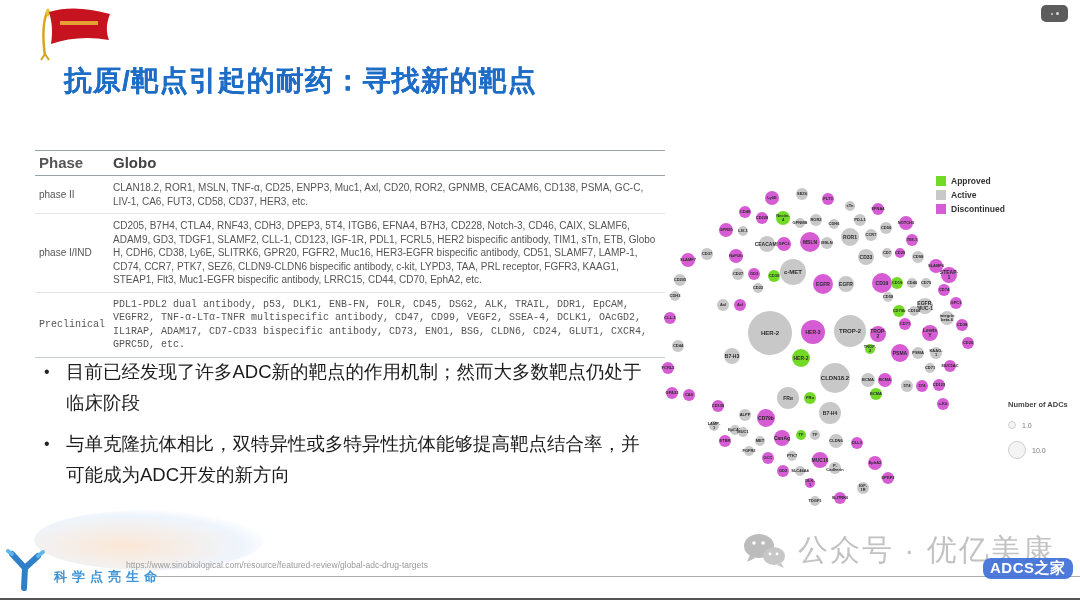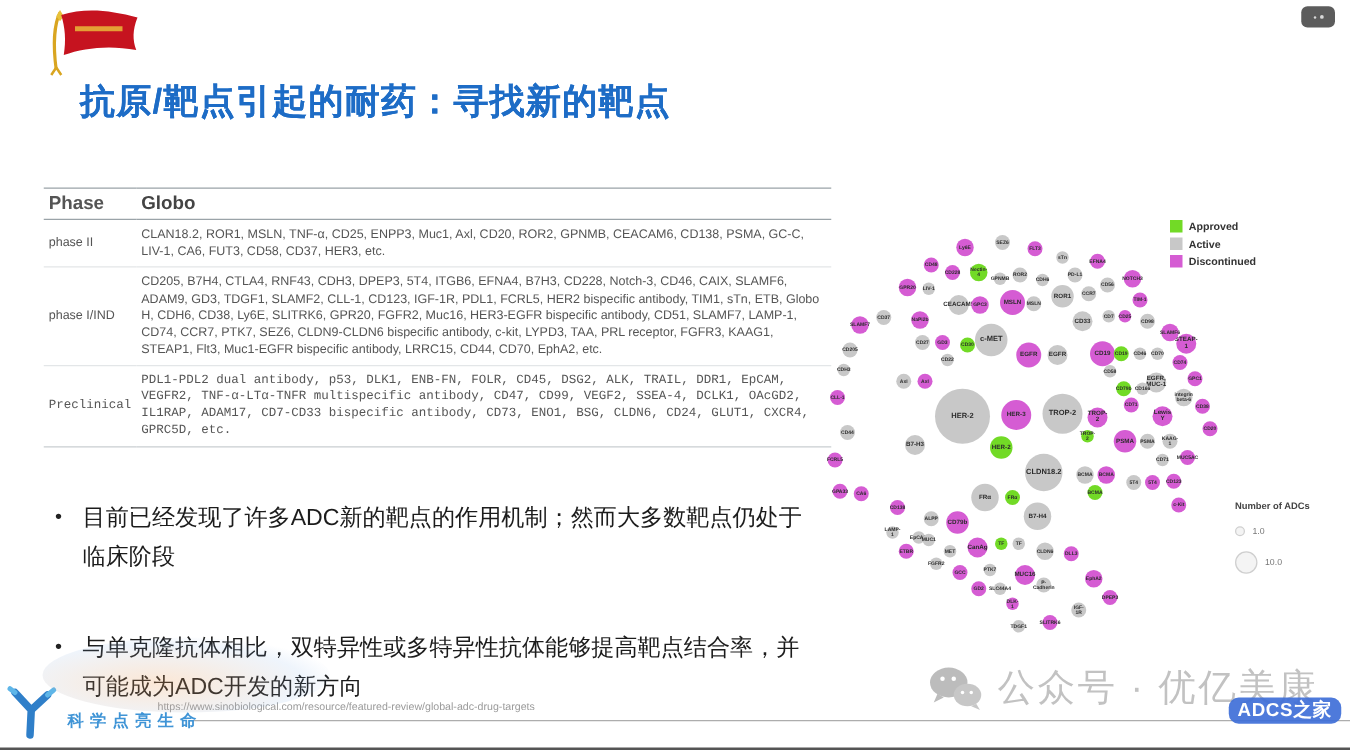--- a/index.html
+++ b/index.html
@@ -25,40 +25,40 @@
     font-size:10px; color:#555; }
   .target-table th { text-align:left; font-size:15px; color:#444; padding:3px 4px 4px 4px;
     border-top:1.5px solid #9aa3a8; border-bottom:1.5px solid #9aa3a8; }
   .target-table td { padding:5px 4px; vertical-align:middle; border-bottom:1px solid #e3e6e8; line-height:13.5px; }
   .target-table tr:last-child td { border-bottom:1.5px solid #c9ced1;font-family:Liberation Mono, monospace; }
   .target-table .phase-col { width:58px; color:#555; }
 
   
   .bullets { position:absolute; left:40px; top:356px; width:615px; list-style:none; }
   .bullets li { position:relative; padding-left:26px; font-size:18.5px; color:#1c1c1c;
-    line-height:31px; margin-bottom:10px;margin-top:42px; }
+    line-height:31px; margin-bottom:10px; }
   .bullets li::before { content:"•"; position:absolute; left:4px; top:0; font-size:16px; color:#222; }
 
   
   .source-url { position:absolute; left:126px; top:560px; font-size:8.5px; color:#9a9a9a;
     text-decoration:none; }
 
   
   .bottom-rule { position:absolute; left:152px; top:576px; width:928px; height:1px; background:#6a6a6a; opacity:.55; }
   .frame-edge { position:absolute; left:0; bottom:0; width:1080px; height:2px; background:#2a2a2a; opacity:.8; }
 
   
   .chart { position:absolute; left:650px; top:168px; width:430px; height:382px; }
   .bubble { position:absolute; border-radius:50%; display:flex; align-items:center; justify-content:center;
     text-align:center; color:#2b2b2b; font-weight:bold; overflow:visible; line-height:1; }
   .legend { position:absolute; display:flex; flex-direction:column; gap:4px; }
   .legend-item { display:flex; align-items:center; gap:5px; }
   .legend-swatch { width:10px; height:10px; display:block; }
   .legend-label { font-size:8.5px; font-weight:bold; color:#333; }
-  .size-legend { position:absolute; color:#555; }
+  .size-legend { position:absolute; color:#555;margin-left:20px; }
   .size-legend .sl-title { font-size:7.5px; font-weight:bold; color:#444; }
   .size-row { display:flex; align-items:center; gap:6px; margin-top:12px; }
   .size-circle { border-radius:50%; border:1px solid #cfcfcf; background:#f4f4f4; }
   .size-val { font-size:7px; color:#777; }
 
   
   .watermark { position:absolute; left:742px; top:530px; display:flex; align-items:center; gap:10px;
     color:#bcbcbc; font-size:30px; letter-spacing:2px; opacity:.9; white-space:nowrap; }
   .forum-title { position:absolute; right:16px; top:566px; font-size:21px; font-weight:bold;
     color:#1d5fae; letter-spacing:0.5px; white-space:nowrap; }

